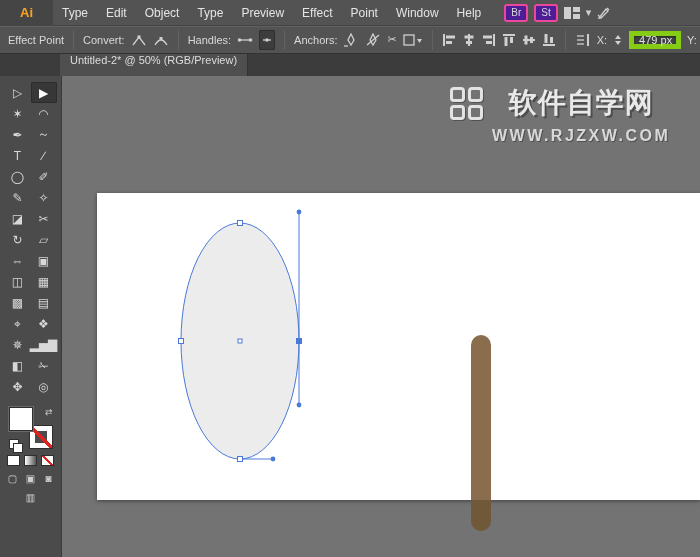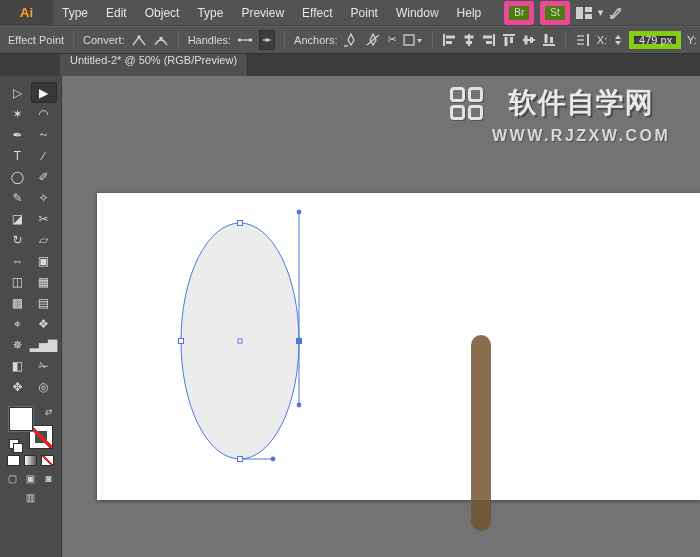--- a/index.html
+++ b/index.html
@@ -6,21 +6,21 @@
   html,body { width:700px; height:557px; overflow:hidden; background:#3f3f3f;
               font-family:"Liberation Sans", sans-serif; -webkit-font-smoothing:antialiased; }
 
   
   .menubar { height:26px; background:#535353; display:flex; align-items:center; border-bottom:1px solid #444; }
   .ai-logo { width:53px; height:26px; display:flex; align-items:center; justify-content:center;
              background:#454545; color:var(--ai-logo-orange,#ffa21f); font-weight:bold; font-size:13px; }
   .menus { display:flex; height:100%; align-items:center; }
   .menu-item { color:#e4e4e4; font-size:12px; padding:0 9px; height:100%; display:flex; align-items:center; cursor:default; }
   .mb-right { display:flex; align-items:center; margin-left:14px; gap:6px; }
-  .mb-btn { background:#4d7c0f; border:5px solid #ec4899; border-radius:3px; color:#d8d8d8;
+  .mb-btn { background:#4c1d95; border:2px solid #ec4899; border-radius:3px; color:#d8d8d8;
             font-size:10px; padding:2px 5px; line-height:1; }
   .mb-ico { color:#cfcfcf; font-size:11px; display:flex; align-items:center; }
   .mb-ico svg { display:block; }
 
   
   .controlbar { height:28px; background:#535353; border-bottom:1px solid #323232; box-shadow:inset 0 1px 0 #616161;
                 display:flex; align-items:center; padding:0 8px; gap:6px; white-space:nowrap; }
   .cb-label { color:#d9d9d9; font-size:11px; }
   .cb-sep { width:1px; height:20px; background:#424242; border-right:1px solid #636363; margin:0 3px; }
   .icon-btn { width:22px; height:20px; border-radius:2px; display:flex; align-items:center; justify-content:center; color:#d0d0d0; font-size:11px; }

